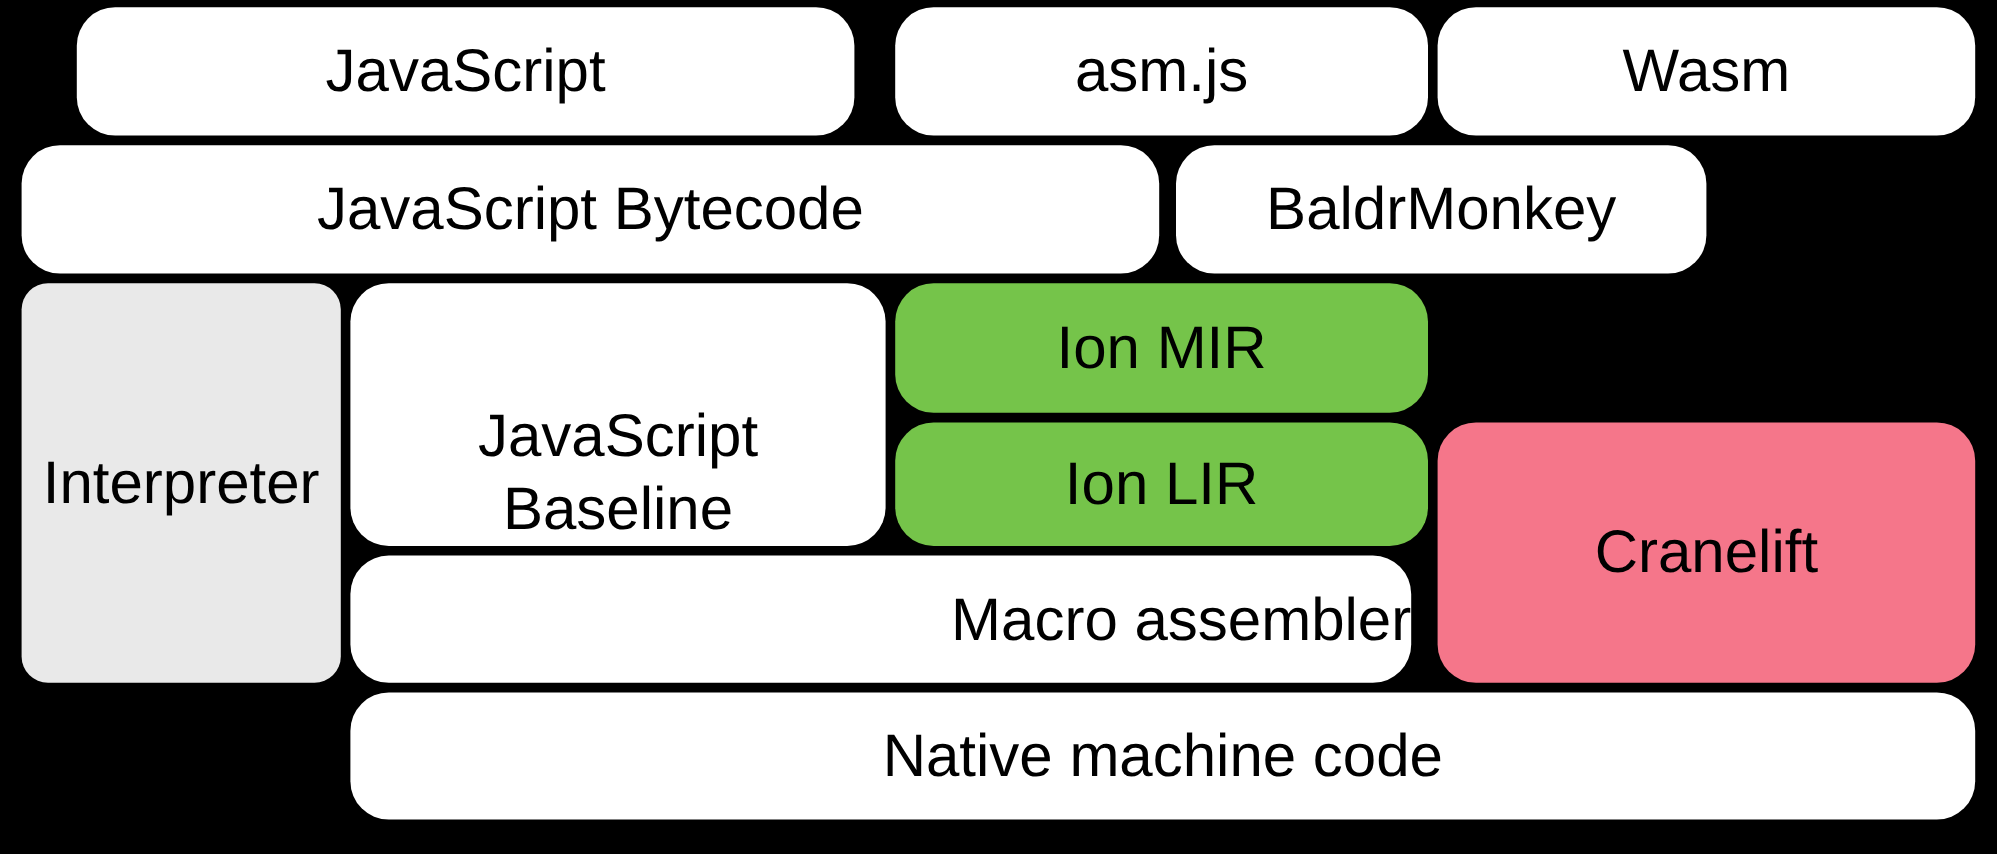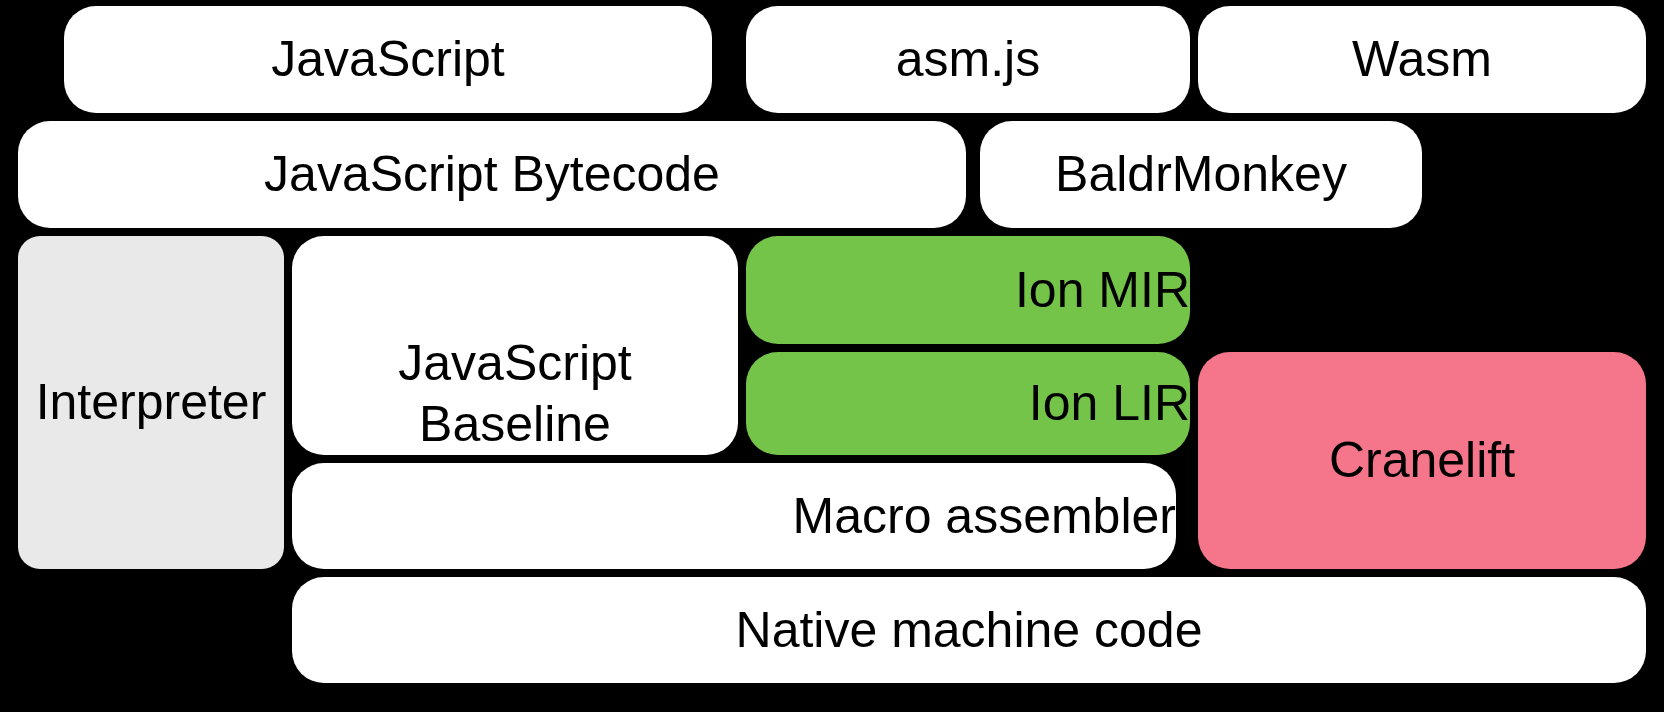--- a/index.html
+++ b/index.html
@@ -33,21 +33,21 @@
     box-sizing: border-box;
   }
   .node .label {
     font-size: 50px;
     line-height: 1.22;
     color: var(--label-text);
     white-space: pre-line;
   }
   .fill-white { background: var(--box-white); }
   .fill-gray  { background: var(--box-gray); border-radius: 22px; }
-  .fill-green { background: var(--box-green); justify-content: flex-end; }
+  .fill-green { background: var(--box-green); }
   .fill-pink  { background: var(--box-pink); }
 
   
   .n-javascript   { left: 18px;   top: 6px;   width: 648px;  height: 107px; margin-left: 46px; }
   .n-asmjs        { left: 746px;  top: 6px;   width: 444px;  height: 107px; }
   .n-wasm         { left: 1198px; top: 6px;   width: 448px;  height: 107px; }
   .n-bytecode     { left: 18px;   top: 121px; width: 948px;  height: 107px; text-align: center; }
   .n-baldrmonkey  { left: 980px;  top: 121px; width: 442px;  height: 107px; justify-content: center; }
   .n-interpreter  { left: 18px;   top: 236px; width: 266px;  height: 333px; }
   .n-baseline     { left: 292px;  top: 236px; width: 446px;  height: 219px; align-items: flex-end; }

